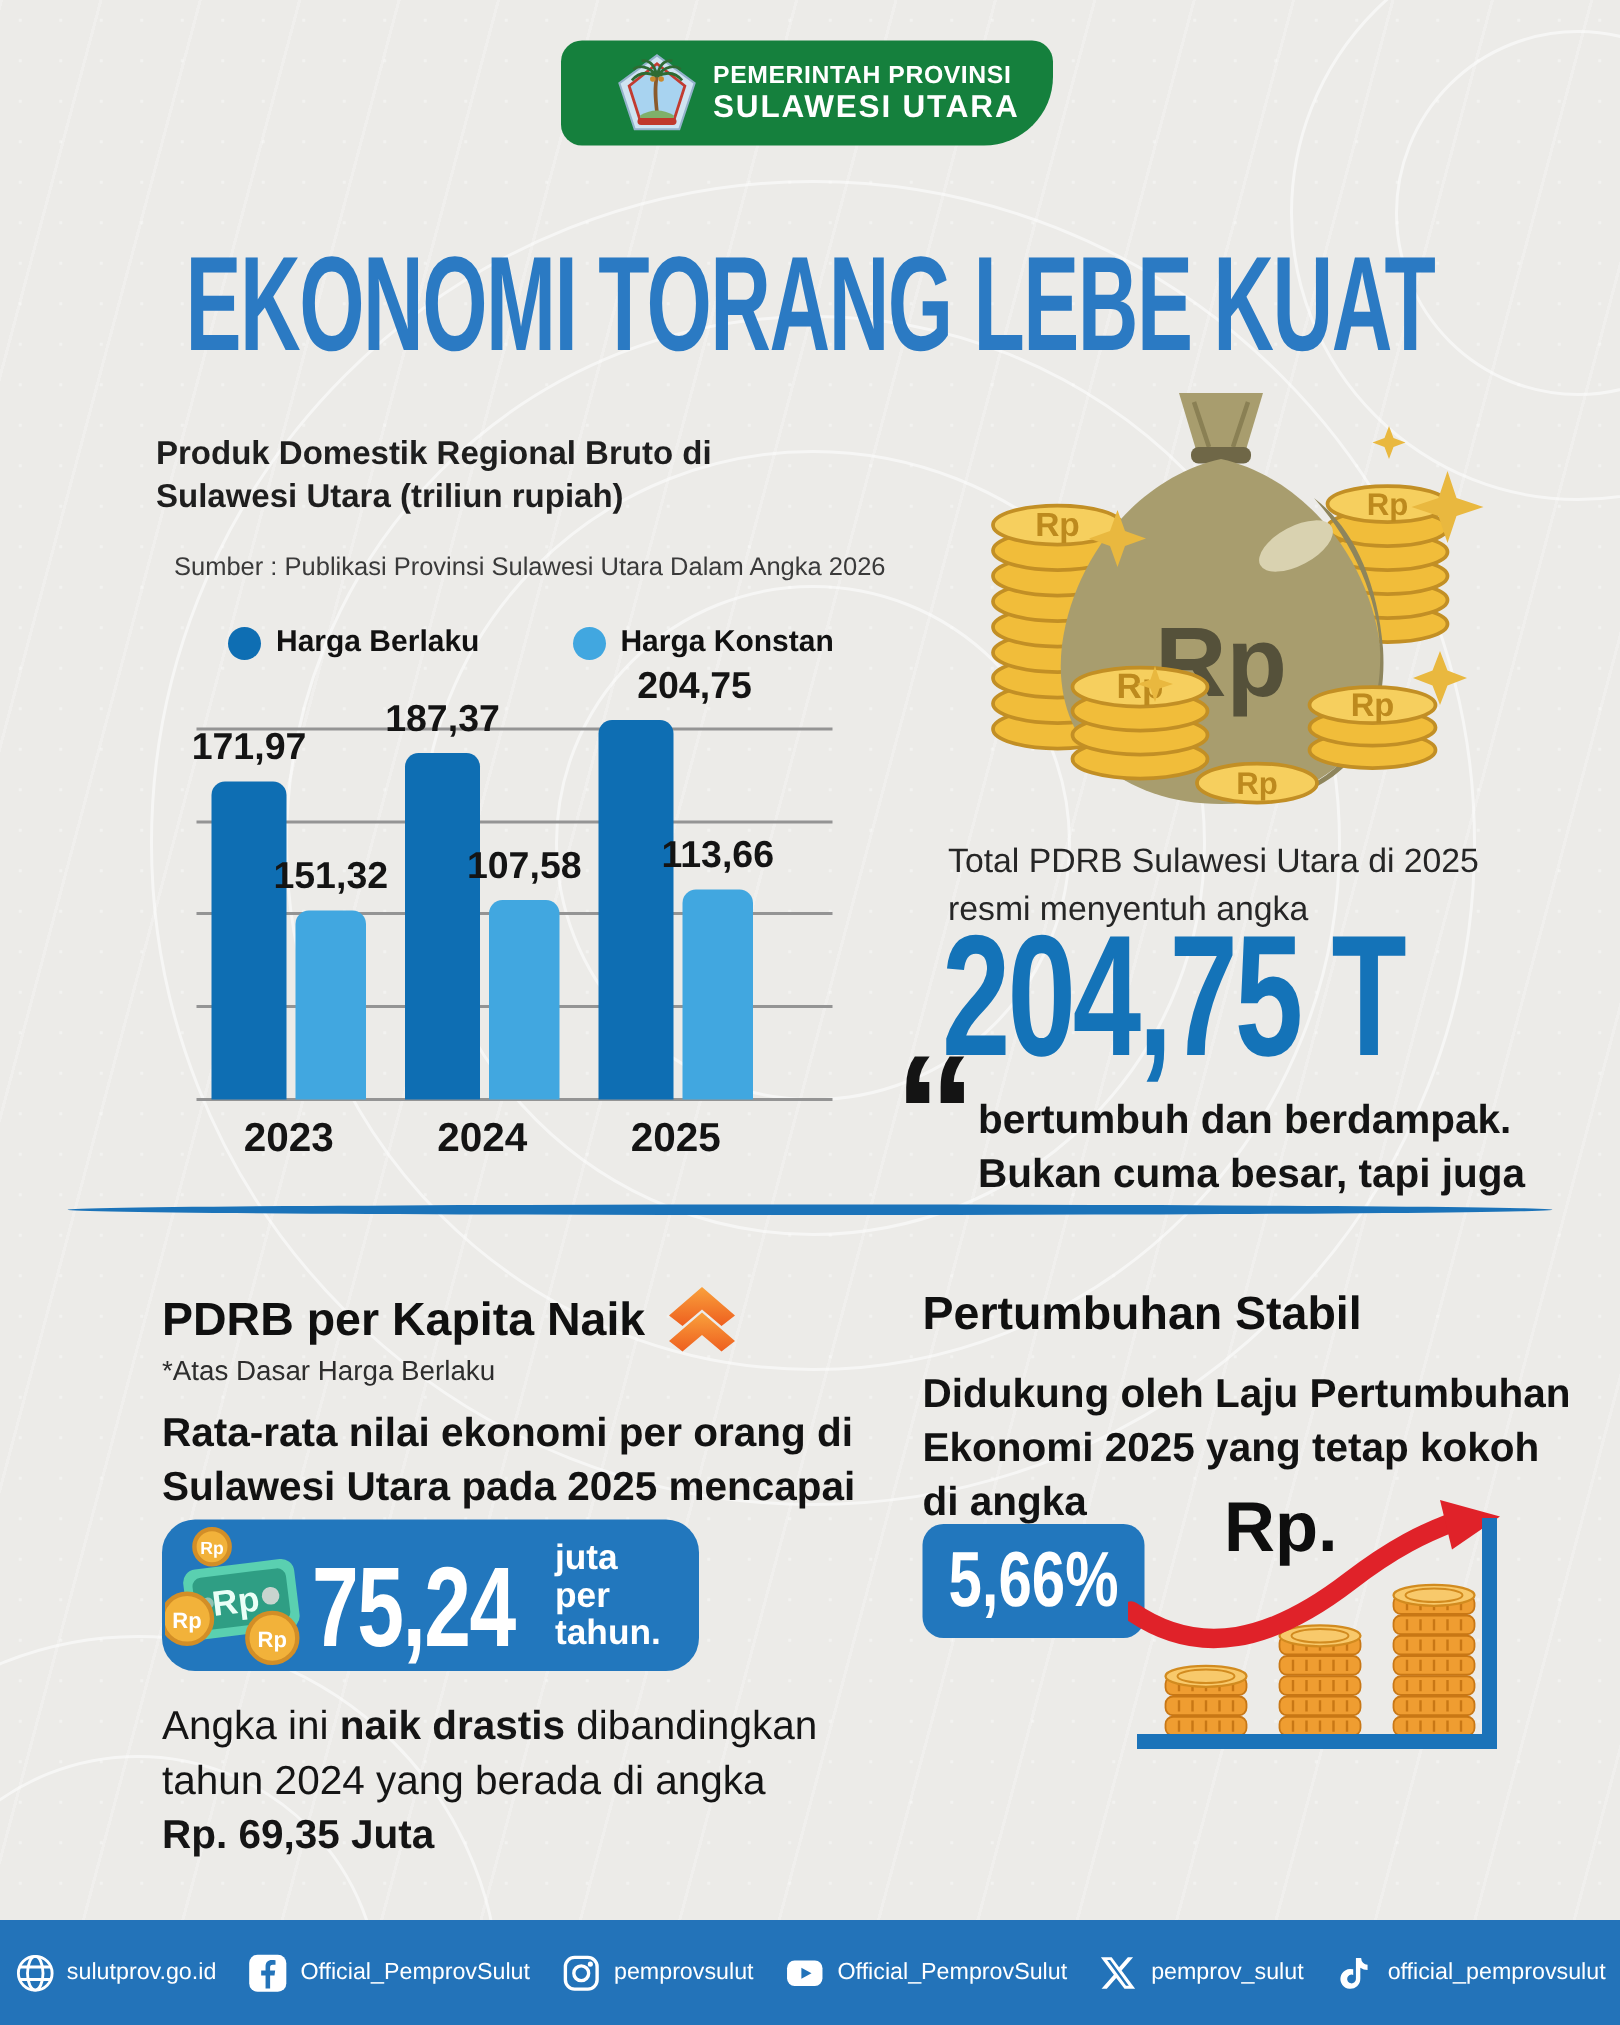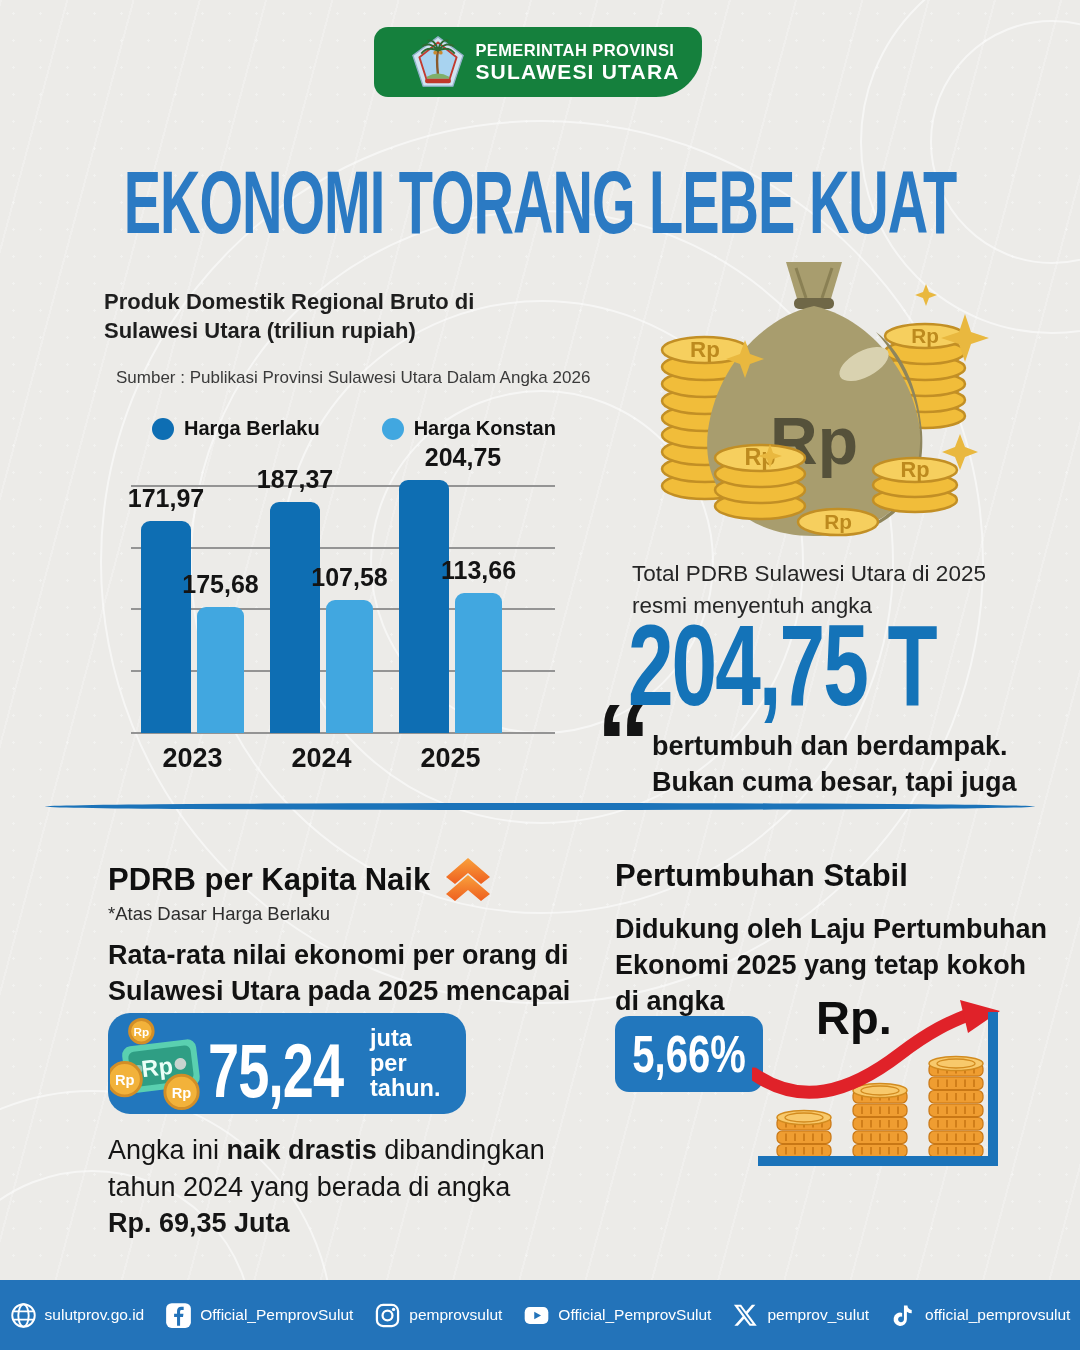--- a/index.html
+++ b/index.html
@@ -130,21 +130,21 @@
 
   <div id="plot">
       <div class="gridline" style="bottom: -1px;"></div>
       <div class="gridline" style="bottom: 60.78px;"></div>
       <div class="gridline" style="bottom: 122.56px;"></div>
       <div class="gridline" style="bottom: 184.34px;"></div>
       <div class="gridline" style="bottom: 246.12px;"></div>
       <div class="bar" style="left: 6px; width: 50px; height: 212.486px; background: rgb(14, 110, 179);"></div>
       <div class="bar-label" style="left: 31px; bottom: 220.486px;">171,97</div>
       <div class="bar" style="left: 62px; width: 47px; height: 126.118px; background: rgb(65, 167, 224);"></div>
-      <div class="bar-label" style="left: 85.5px; bottom: 134.118px;">175,68</div>
+      <div class="bar-label" style="left: 85.5px; bottom: 134.118px;">151,32</div>
       <div class="year-label" style="left: 57.5px;">2023</div>
       <div class="bar" style="left: 135px; width: 50px; height: 231.514px; background: rgb(14, 110, 179);"></div>
       <div class="bar-label" style="left: 160px; bottom: 239.514px;">187,37</div>
       <div class="bar" style="left: 191px; width: 47px; height: 132.926px; background: rgb(65, 167, 224);"></div>
       <div class="bar-label" style="left: 214.5px; bottom: 140.926px;">107,58</div>
       <div class="year-label" style="left: 186.5px;">2024</div>
       <div class="bar" style="left: 264px; width: 50px; height: 252.989px; background: rgb(14, 110, 179);"></div>
       <div class="bar-label" style="left: 289px; bottom: 260.989px; margin-left: 39px;">204,75</div>
       <div class="bar" style="left: 320px; width: 47px; height: 140.438px; background: rgb(65, 167, 224);"></div>
       <div class="bar-label" style="left: 343.5px; bottom: 148.438px;">113,66</div>

